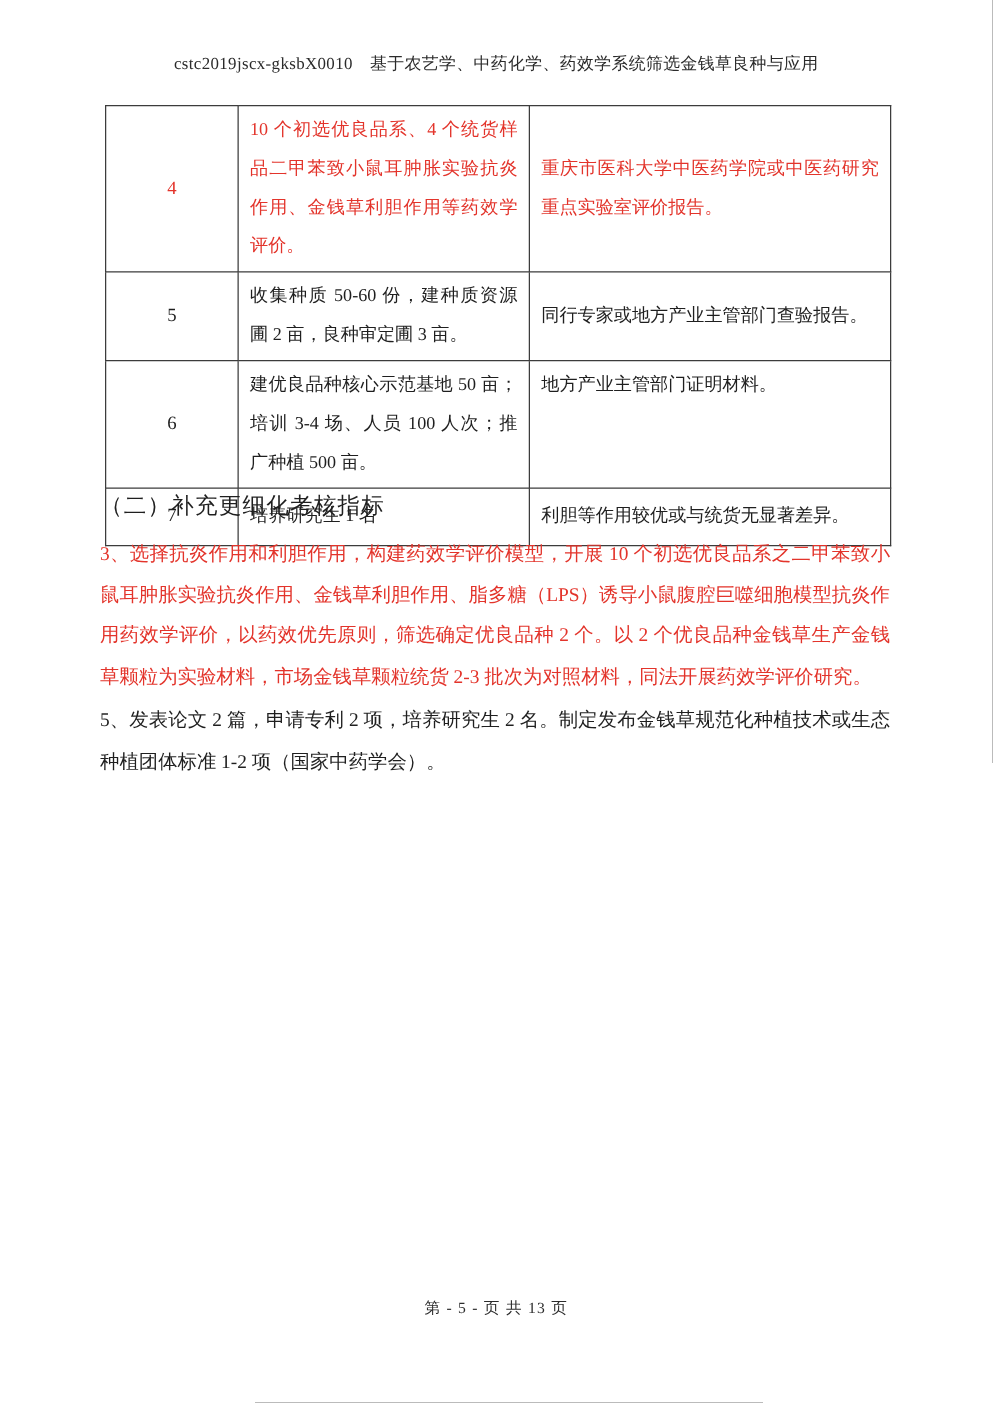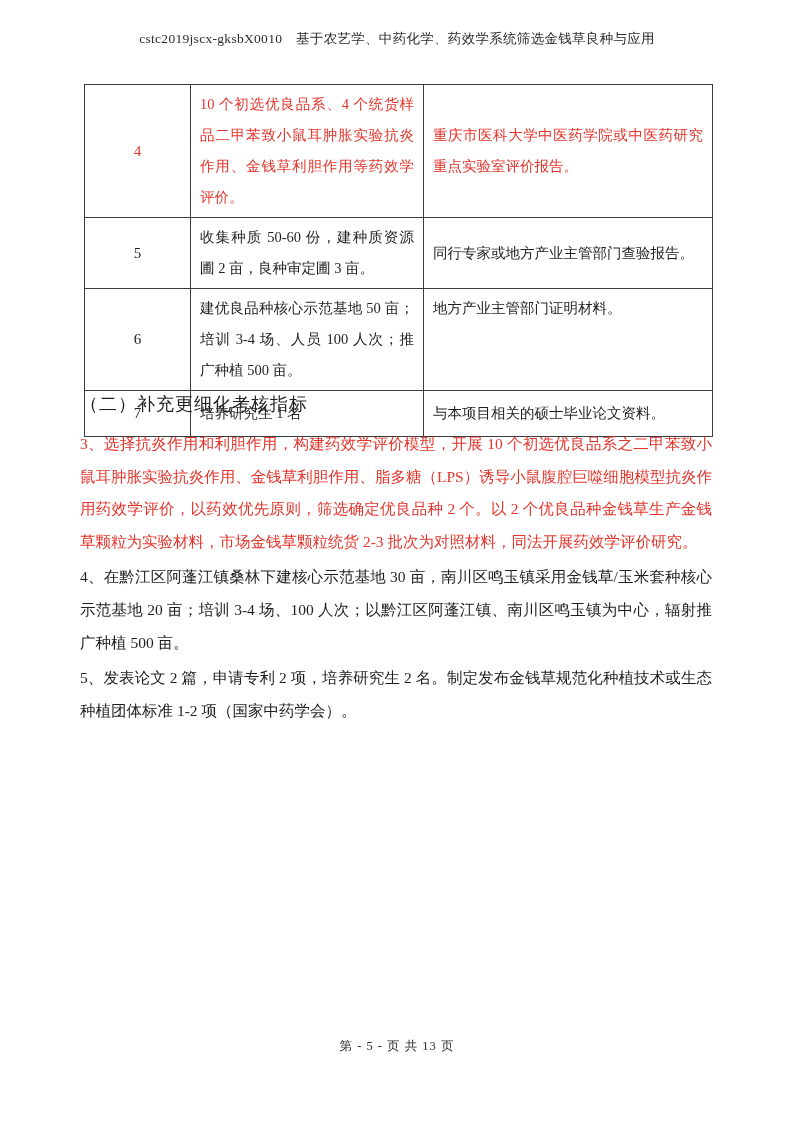--- a/index.html
+++ b/index.html
@@ -6,21 +6,21 @@
   .page {
     position: relative;
     width: 794px; height: 1122px;
     margin: 0 auto;
     background: #ffffff;
     font-family: "Liberation Serif", "DejaVu Serif", serif;
     color: #1f1f1f;
     overflow: hidden;
   }
   .doc-header {
-    position: absolute; top: 30px; left: 0; width: 100%;
+    position: absolute; top: 42px; left: 0; width: 100%;
     text-align: center;
     font-size: 13.5px;
     color: #2b2b2b;
     letter-spacing: 0.3px;
     white-space: pre;
   }
   table.assess-table {
     position: absolute; top: 84px; left: 84px;
     width: 628px;
     border-collapse: collapse;
@@ -91,28 +91,27 @@
         <td style="vertical-align:middle">同行专家或地方产业主管部门查验报告。</td>
       </tr>
       <tr style="height:94px">
         <td class="num-cell">6</td>
         <td>建优良品种核心示范基地 50 亩；培训 3-4 场、人员 100 人次；推广种植 500 亩。</td>
         <td style="vertical-align:top">地方产业主管部门证明材料。</td>
       </tr>
       <tr style="height:46px">
         <td class="num-cell">7</td>
         <td>培养研究生 1 名</td>
-        <td>与本项目相关的硕士毕业论文资料。</td>
+        <td>利胆等作用较优或与统货无显著差异。</td>
       </tr>
     </tbody>
   </table>
 
   <div class="content">
     <h2 class="section-heading">（二）补充更细化考核指标</h2>
 
     <p class="para red-para">3、选择抗炎作用和利胆作用，构建药效学评价模型，开展 10 个初选优良品系之二甲苯致小鼠耳肿胀实验抗炎作用、金钱草利胆作用、脂多糖（LPS）诱导小鼠腹腔巨噬细胞模型抗炎作用药效学评价，以药效优先原则，筛选确定优良品种 2 个。以 2 个优良品种金钱草生产金钱草颗粒为实验材料，市场金钱草颗粒统货 2-3 批次为对照材料，同法开展药效学评价研究。</p>
-    <p class="para">4、在黔江区阿蓬江镇桑林下建核心示范基地 30 亩，南川区鸣玉镇采用金钱草/玉米套种核心示范基地 20 亩；培训 3-4 场、100 人次；以黔江区阿蓬江镇、南川区鸣玉镇为中心，辐射推广种植 500 亩。</p>
     <p class="para">5、发表论文 2 篇，申请专利 2 项，培养研究生 2 名。制定发布金钱草规范化种植技术或生态种植团体标准 1-2 项（国家中药学会）。</p>
   </div>
 
   <div class="doc-footer">第 - 5 - 页 共 13 页</div>
 
 </div>
 
 </body></html>

